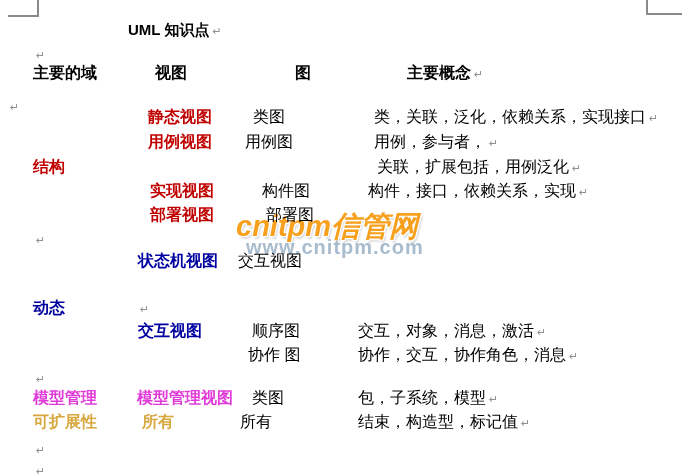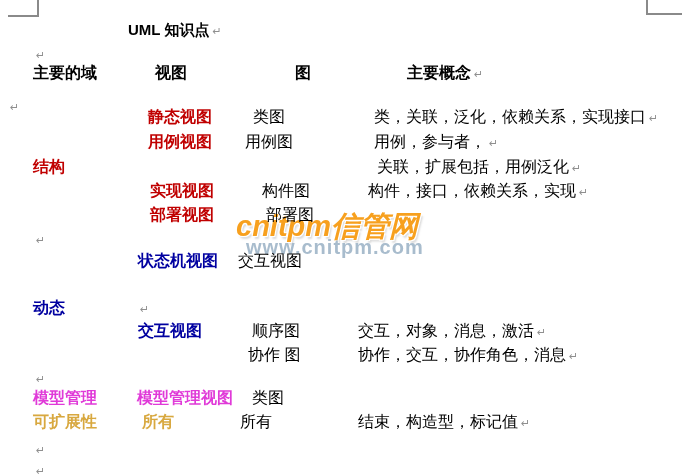--- a/index.html
+++ b/index.html
@@ -119,20 +119,21 @@
   </div>
 
   <div class="line" style="top:368px">
     <span class="pilcrow-cell" style="left:36px">↵</span>
   </div>
 
   <div class="line" style="top:388px">
     <span class="cell magenta" style="left:33px">模型管理</span>
     <span class="cell magenta" style="left:137px">模型管理视图</span>
     <span class="cell" style="left:252px">类图</span>
+    <span class="cell" style="left:358px"><span>包，子系统，模型</span><span class="pilcrow">↵</span></span>
   </div>
 
   <div class="line" style="top:412px">
     <span class="cell gold" style="left:33px">可扩展性</span>
     <span class="cell gold" style="left:142px">所有</span>
     <span class="cell" style="left:240px">所有</span>
     <span class="cell" style="left:358px"><span>结束，构造型，标记值</span><span class="pilcrow">↵</span></span>
   </div>
 
   <div class="line" style="top:439px">

